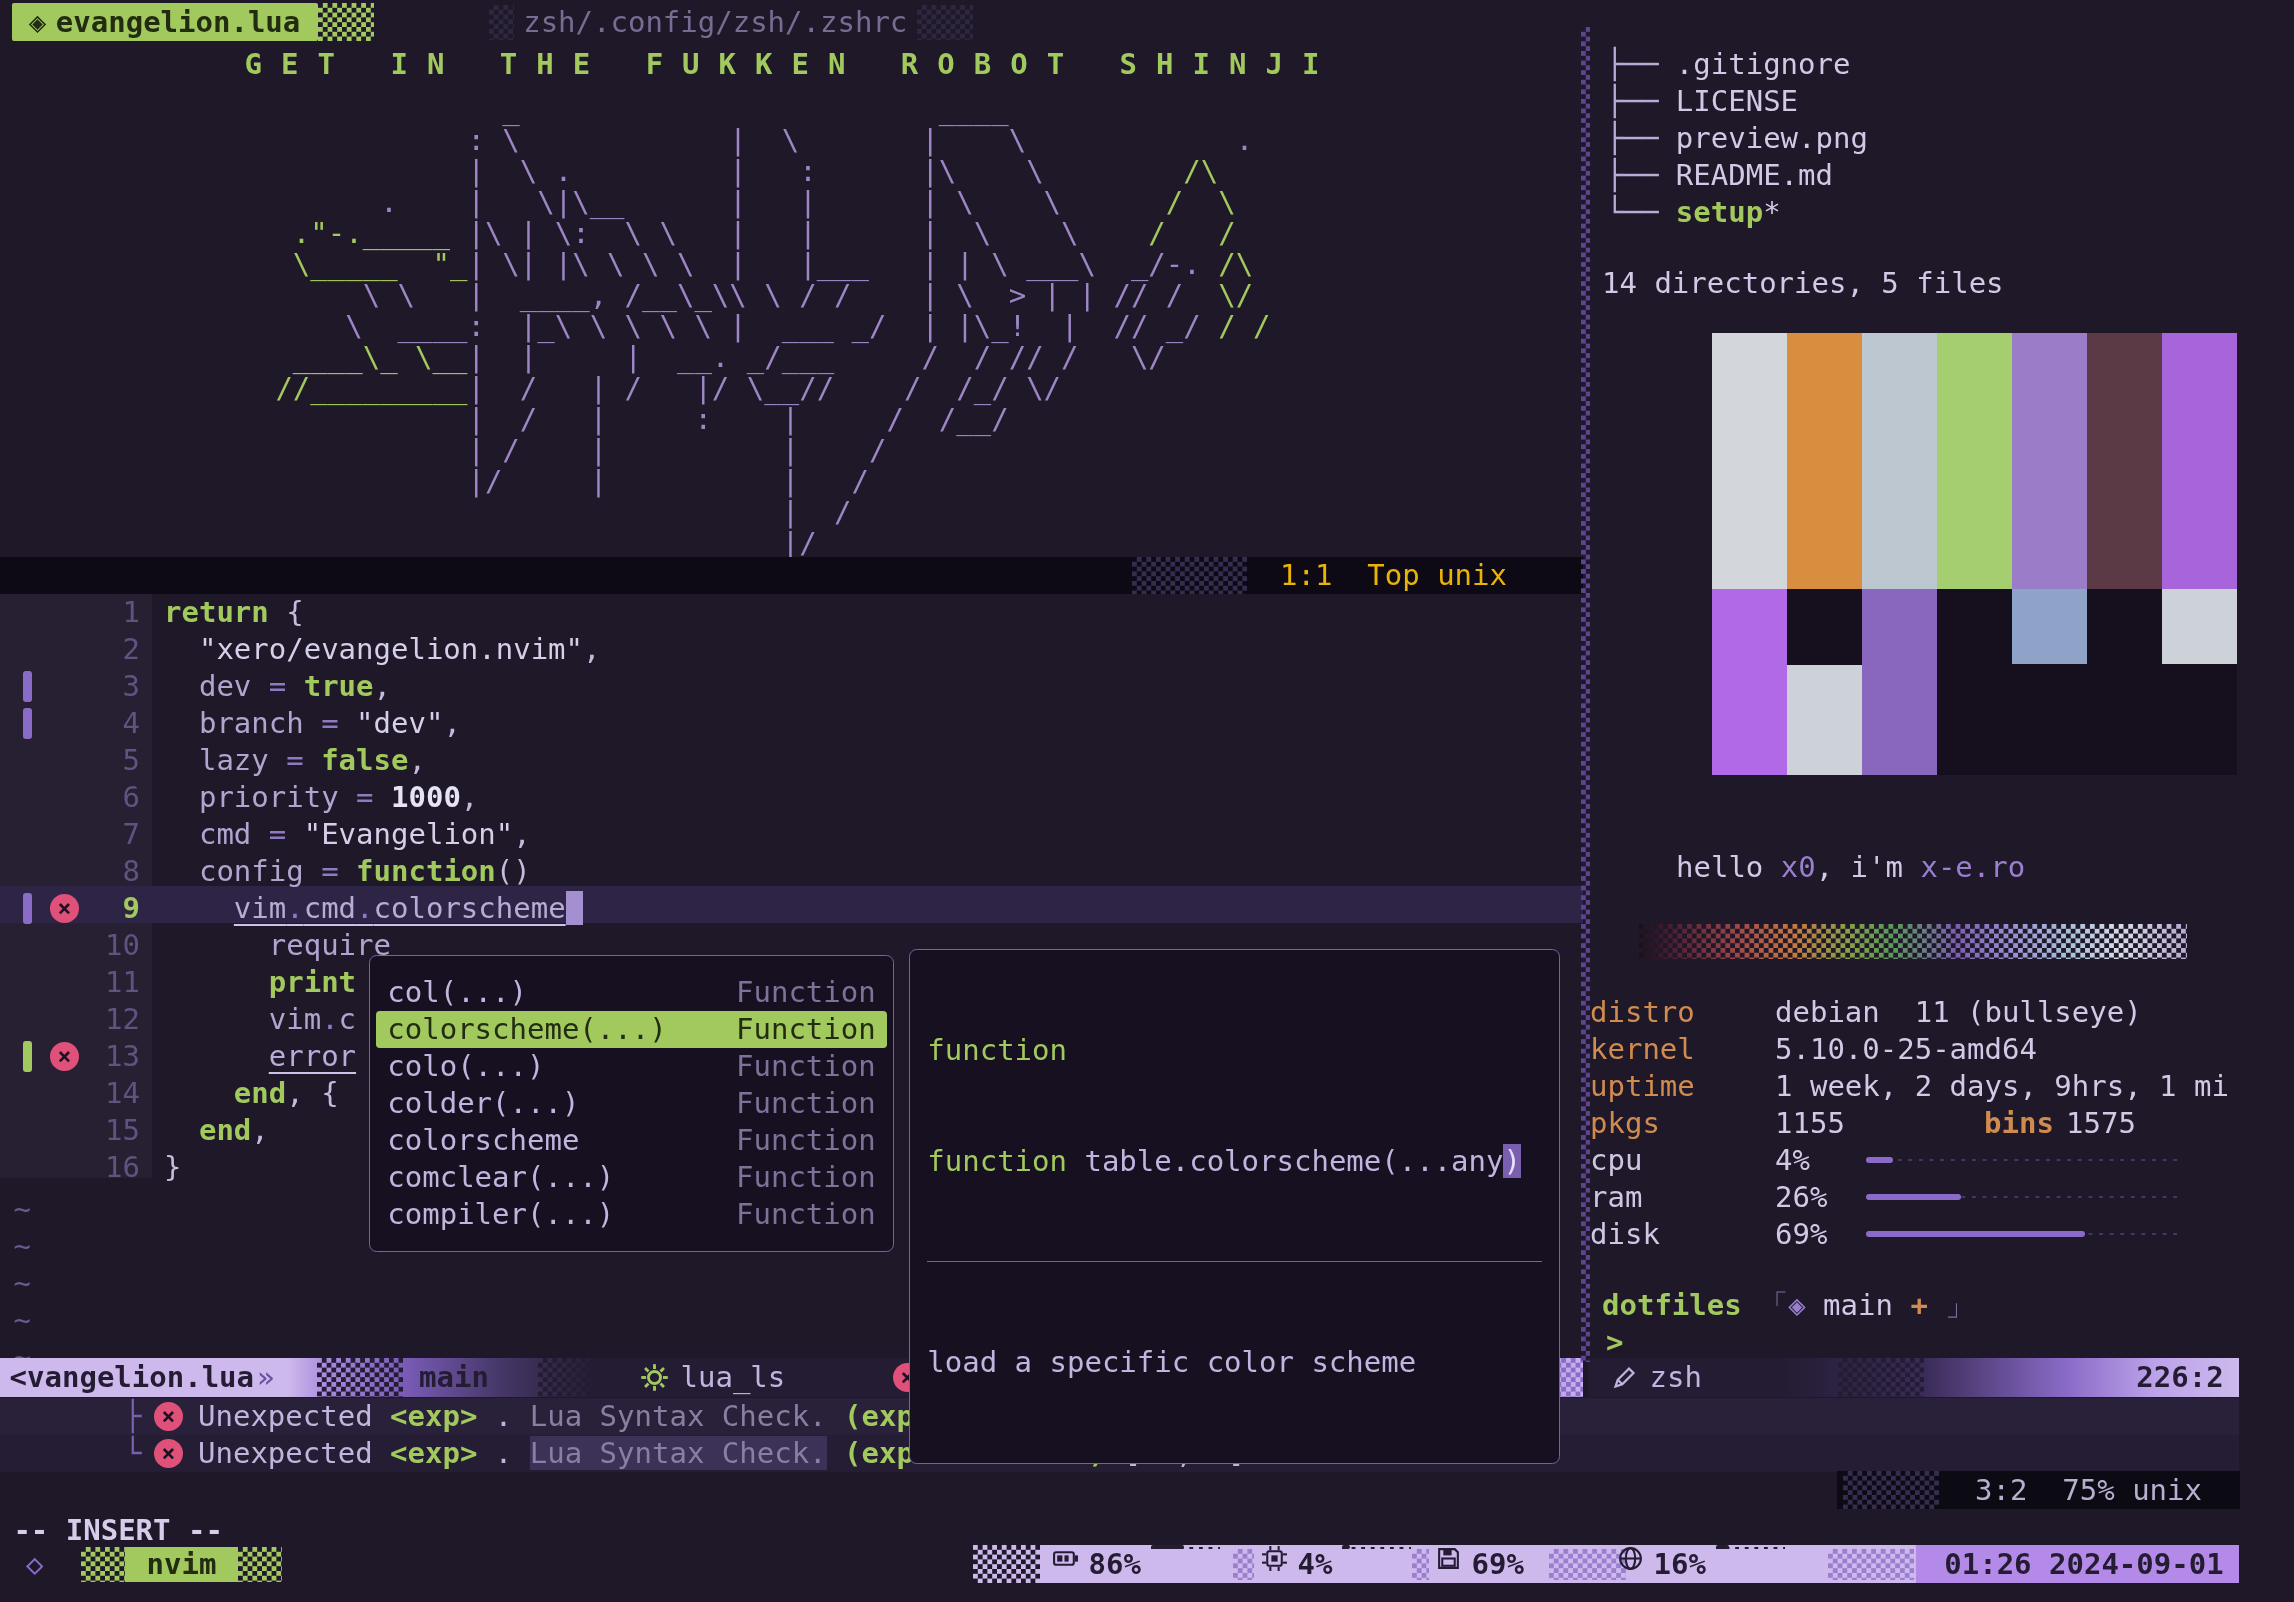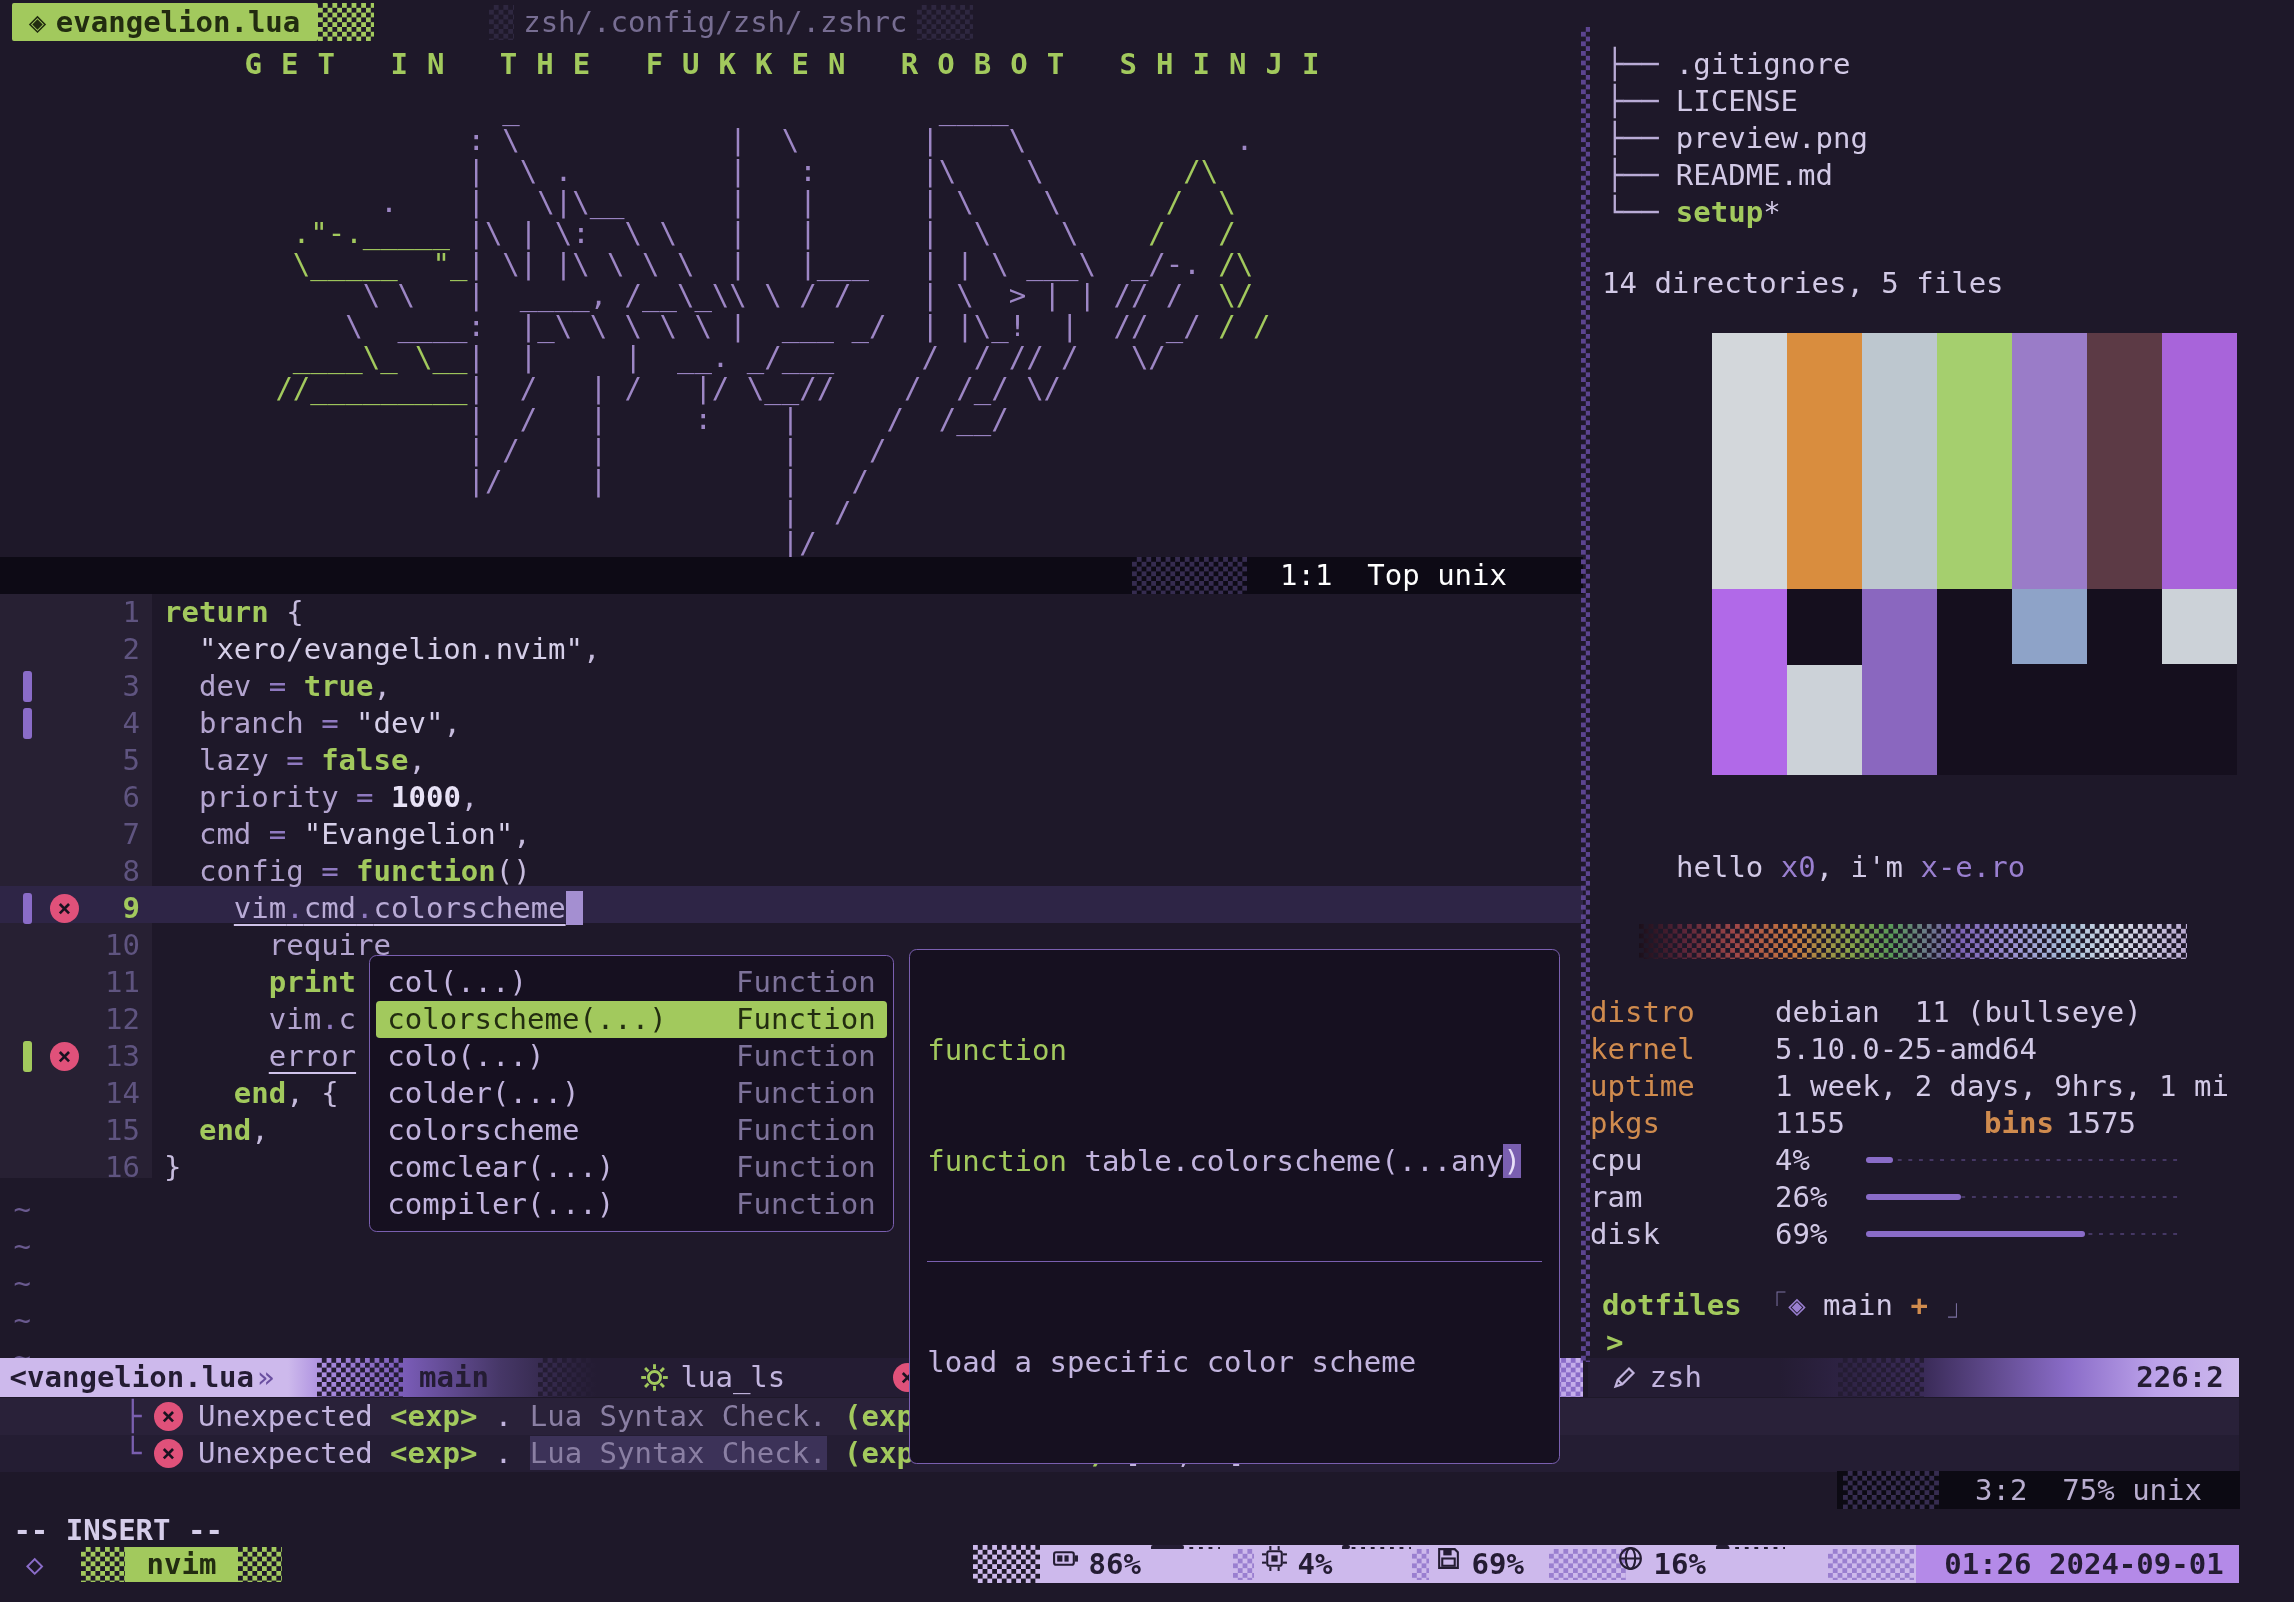--- a/index.html
+++ b/index.html
@@ -27,21 +27,21 @@
   
   .banner-title{position:absolute;top:46px;left:0;width:1583px;text-align:center;color:var(--green);
     font-weight:bold;letter-spacing:19px;white-space:pre}
   .banner-art{position:absolute;top:94px;left:223px;line-height:31px}
   .art-line{white-space:pre;height:31px}
   .art-p{color:#9d86c5}.art-g{color:var(--green)}
 
   
   .topbar{position:absolute;left:0;top:557px;width:1583px;height:37px;background:var(--bg2)}
   .topbar .dither{position:absolute;right:336px;top:0;width:115px;height:37px;--dcol:#362c50}
-  .topbar .ruler{position:absolute;right:76px;top:0;color:#ffffff}
+  .topbar .ruler{position:absolute;right:76px;top:0;color:#eab308}
 
   
   .gutter-bg{position:absolute;left:0;top:594px;width:152px;height:584px;background:#272033}
   .cursorline-bg{position:absolute;left:0;top:886px;width:1583px;height:37px;background:#2e2546}
   .editor{position:absolute;left:0;top:594px;width:1583px}
   .crow{position:relative;height:37px;white-space:pre;padding-left:164px}
   .lnum{position:absolute;left:0;top:0;width:140px;text-align:right;color:#5f5480}
   .lnum-cur{color:var(--green);font-weight:bold}
   .gitbar{position:absolute;left:23px;top:2.9px;height:31px;width:8.6px;border-radius:2.9px}
   .errsign{position:absolute;left:50px;top:3.8px;width:29px;height:29px;border-radius:50%;
@@ -52,21 +52,21 @@
   .c-op{color:#8f79c0}
   .c-pn{color:#c6bbdd}
   .c-num{color:#e8e2f6;font-weight:bold}
   .c-idu{color:#b9abd6;text-decoration:underline;text-decoration-color:#cfc2ea;text-decoration-thickness:1.9px;text-underline-offset:5.8px}
   .c-opu{color:#8f79c0;text-decoration:underline;text-decoration-color:#cfc2ea;text-decoration-thickness:1.9px;text-underline-offset:5.8px}
   .c-cursor{background:#a48fd1;color:#a48fd1}
   .tildes{position:absolute;left:13.4px;top:1191px;color:#6a5a8f;white-space:pre}
 
   
   .cmp{position:absolute;left:369px;top:955px;width:525px;background:var(--popup-bg);
-    border:1.9px solid var(--popup-bd);border-radius:7.7px;padding:8px 0;z-index:5}
+    border:1.9px solid var(--popup-bd);border-radius:7.7px;padding:18px 0;z-index:5}
   .citem{display:flex;justify-content:space-between;height:37px;line-height:37px;padding:0 17.3px;white-space:pre}
   .citem .kind{color:#7d729a}
   .citem.sel{background:var(--green);color:var(--green-dk);margin:0 5.8px;padding:0 11.5px;border-radius:3.8px}
   .citem.sel .kind{color:var(--green-dk)}
   .docs{position:absolute;left:909px;top:949px;width:651px;background:var(--popup-bg);
     border:1.9px solid var(--popup-bd);border-radius:7.7px;padding:7.7px 17.3px;z-index:5;white-space:pre}
   .docs .sep{border:none;border-top:1.9px solid var(--popup-bd);margin:7.7px 0}
   .docs .kw{color:var(--green)}
   .docs .paren{background:var(--popup-bd);color:#e8e0f8}
 

